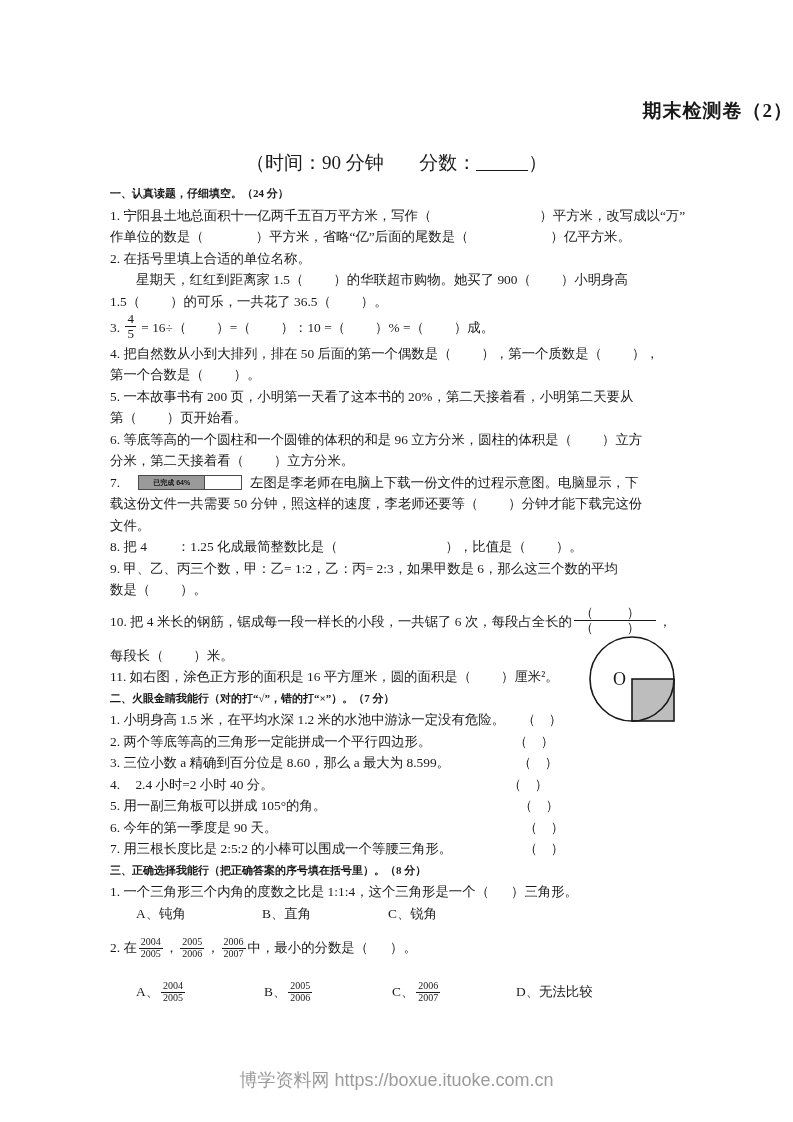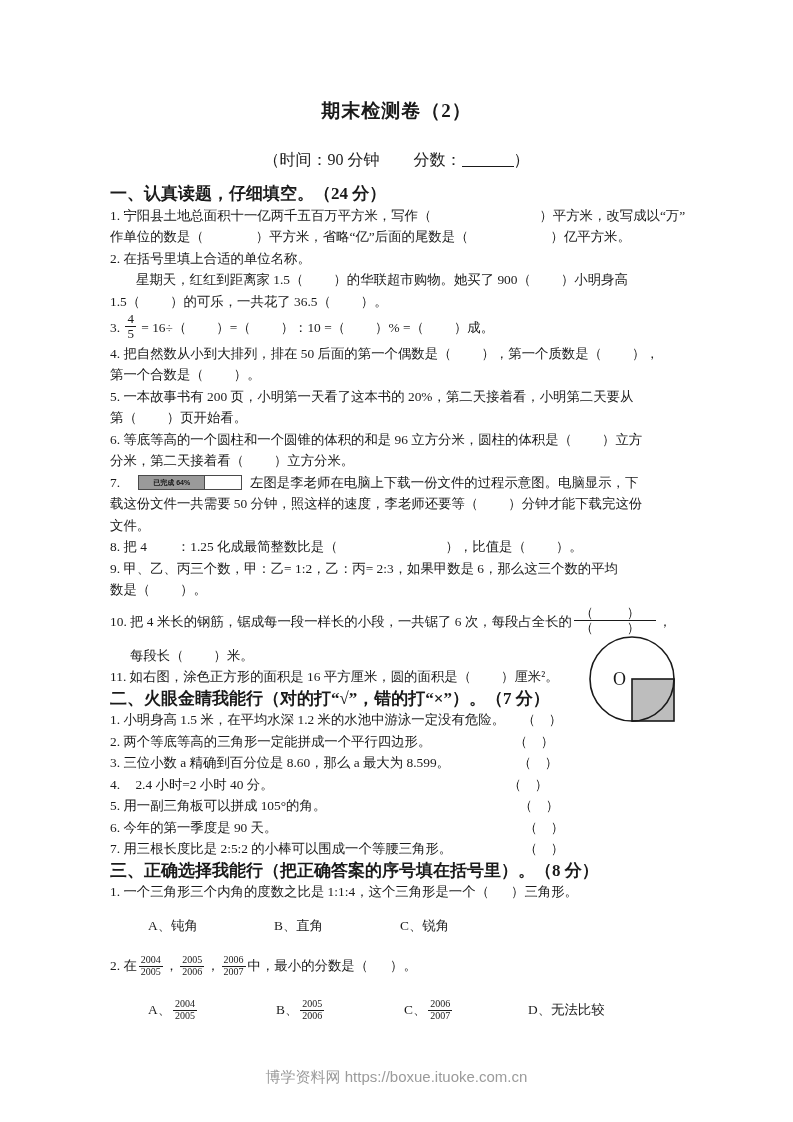--- a/index.html
+++ b/index.html
@@ -18,52 +18,52 @@
   .page {
     position: absolute;
     left: 0; top: 0;
     width: 793px;
     height: 1122px;
   }
   .title {
     position: absolute;
     left: 0; top: 98px;
     width: 793px;
-    text-align: center;
+    text-align: right;
     font-size: 19px;
     font-weight: bold;
     letter-spacing: 1px;
   }
   .subtitle {
     position: absolute;
     left: 0; top: 150px;
     width: 793px;
     text-align: center;
-    font-size: 16px;
+    font-size: 19px;
   }
   .subtitle .gap { display:inline-block; width: 26px; }
   .score-blank {
     display: inline-block;
     width: 52px;
     border-bottom: 1.4px solid #1a1a1a;
     height: 14px;
     vertical-align: -2px;
   }
   .content {
     position: absolute;
     left: 110px;
     top: 183px;
     width: 578px;
     font-size: 13.4px;
     line-height: 21.5px;
   }
   .sec-head {
     font-weight: bold;
     margin: 0;
-    font-size: 17px;
+    font-size: 11px;
     line-height: 21.5px;
   }
   .q {
     margin: 0;
     font-size: 13.4px;
     line-height: 21.5px;
     text-align: justify;
   }
   .ind { display:inline-block; width: 26px; }
   .blank-s { display:inline-block; width: 30px; }
@@ -123,30 +123,30 @@
     height: 100px;
   }
 
   
   .tf-row { position: relative; }
   .tf-mark {
     position: absolute;
     font-size: 13.4px;
     white-space: nowrap;
   }
-  .mc-opts { margin: 12px; font-size: 13.4px; line-height: 21.5px; }
+  .mc-opts { margin: 0; font-size: 13.4px; line-height: 21.5px; }
   .mc-opts .opt { display:inline-block; }
 
   .footer {
     position: absolute;
     left: 0;
     top: 1068px;
     width: 793px;
     text-align: center;
-    font-size: 15px;
+    font-size: 18px;
     color: #9b9b9b;
     font-family: "Liberation Sans", sans-serif;
   }
 </style>
 </head>
 <body>
 
 <div class="page">
 
   <div class="title">期末检测卷（2）</div>
@@ -230,21 +230,21 @@
       <span>甲、乙、丙三个数，甲：乙= 1:2，乙：丙= 2:3，如果甲数是 6，那么这三个数的平均</span>
     </p>
     <p class="q">
       <span>数是（</span><span class="blank-s"></span><span>）。</span>
     </p>
 
     <p class="q" style="line-height:34px;margin-top:4px;">
       <span>10.</span>
       <span>把 4 米长的钢筋，锯成每一段一样长的小段，一共锯了 6 次，每段占全长的</span><span class="frac paren"><span class="num">（　）</span><span class="den">（　）</span></span><span>，</span>
     </p>
-    <p class="q" style="margin-top:6px;margin-left:20px;">
+    <p class="q" style="margin-top:6px;">
       <span>每段长（</span><span class="blank-s"></span><span>）米。</span>
     </p>
 
     <p class="q">
       <span>11.</span>
       <span>如右图，涂色正方形的面积是 16 平方厘米，圆的面积是（</span><span class="blank-s"></span><span>）厘米²。</span>
     </p>
 
     <p class="sec-head">二、火眼金睛我能行（对的打“√”，错的打“×”）。（7 分）</p>
 

